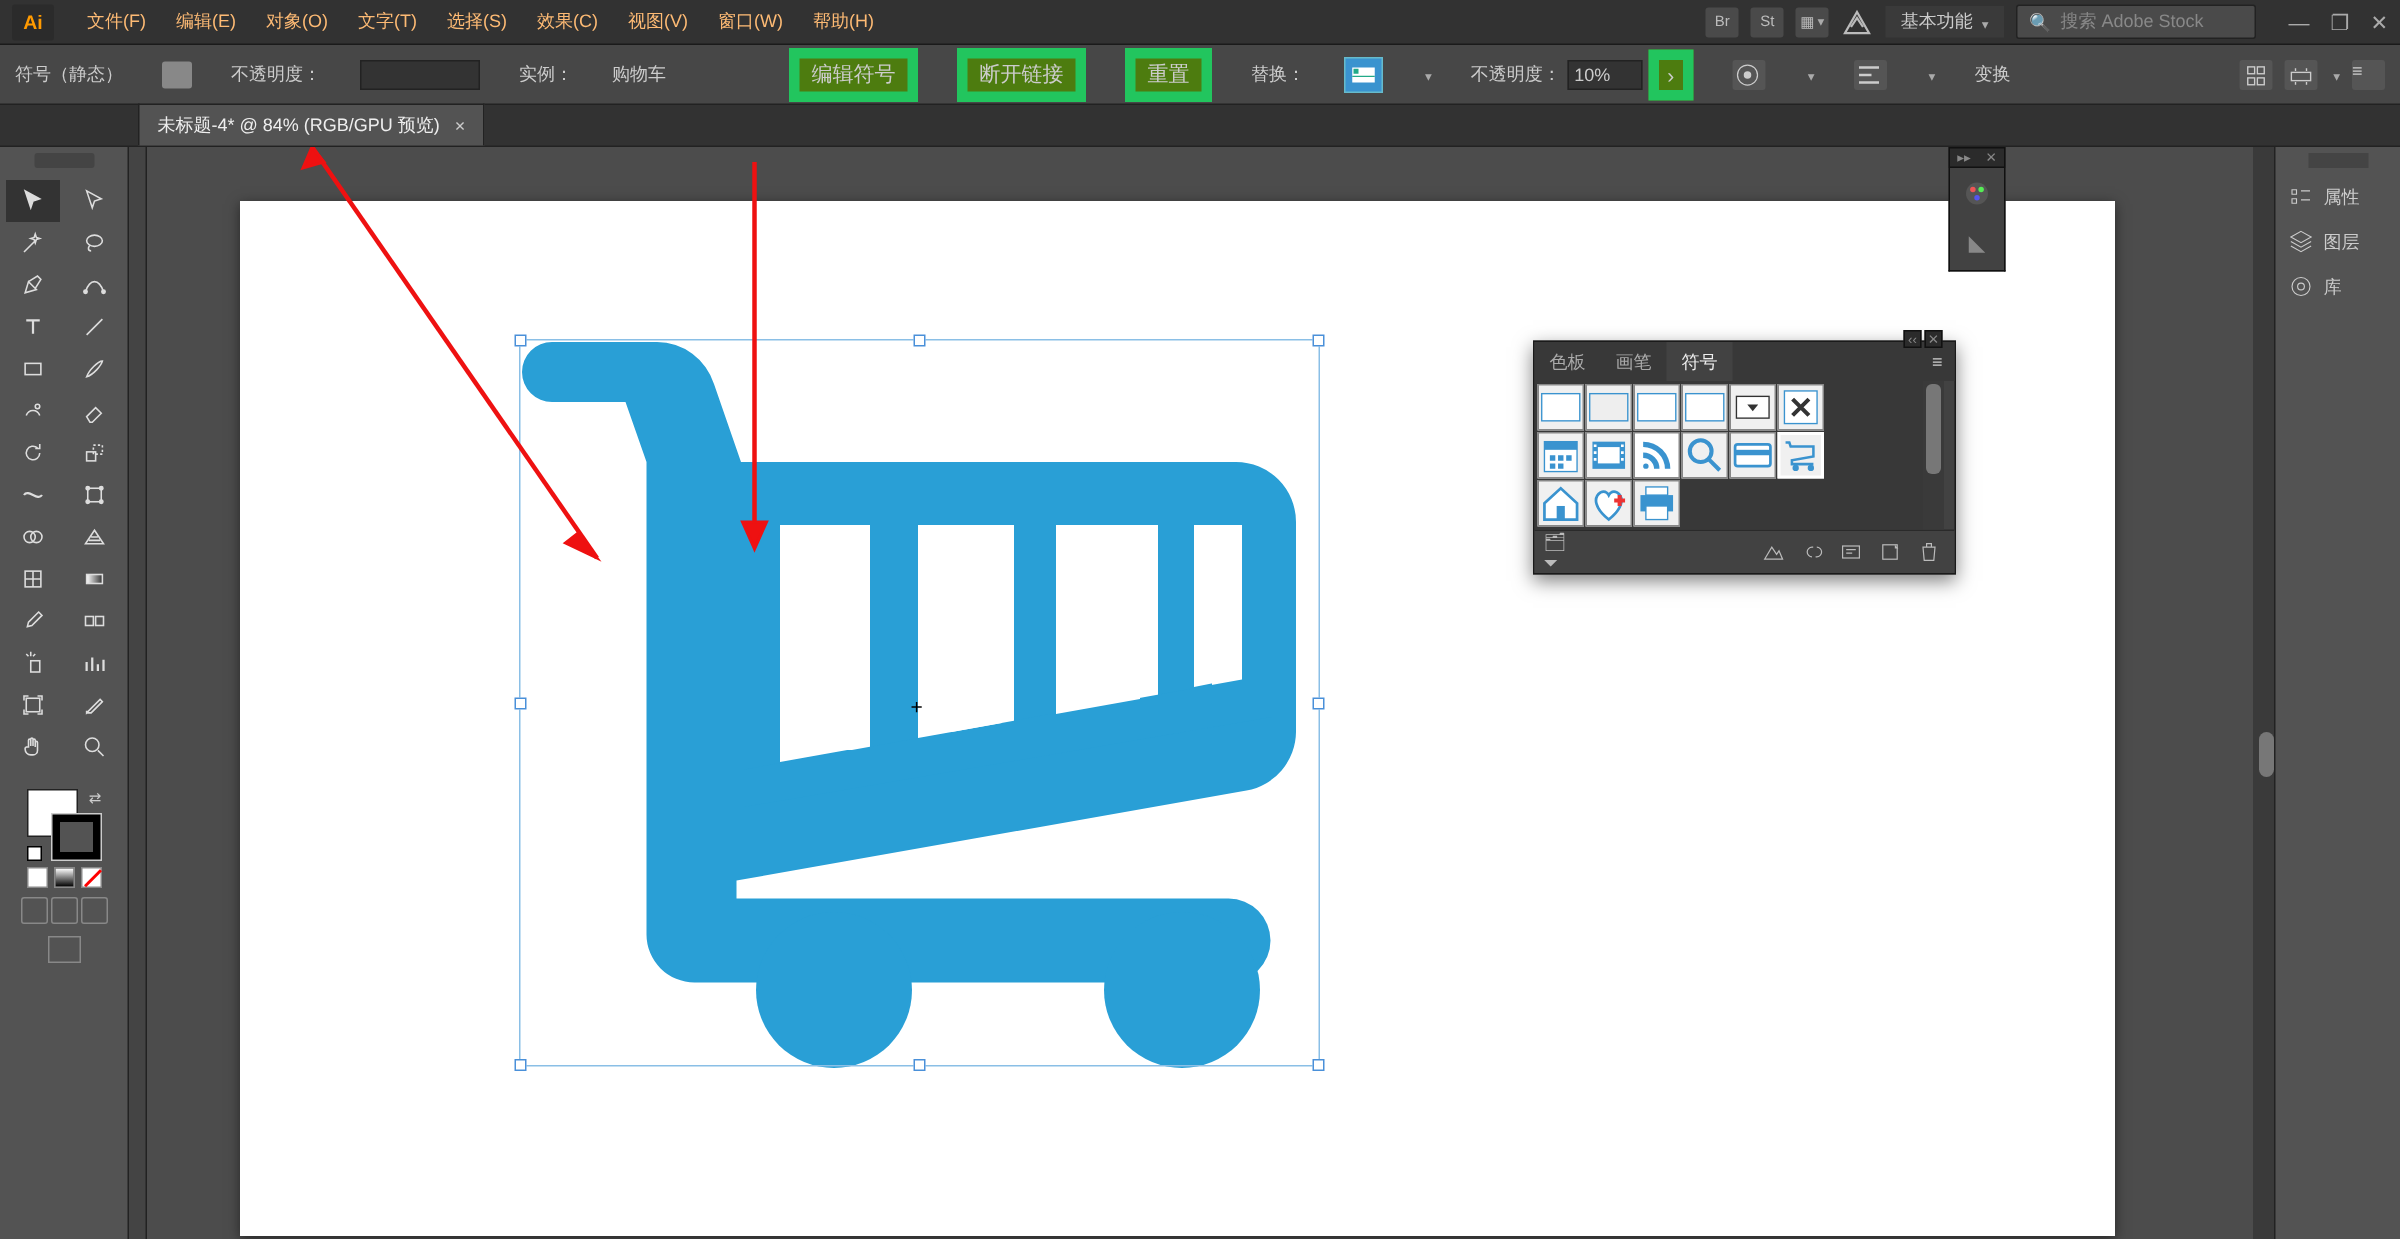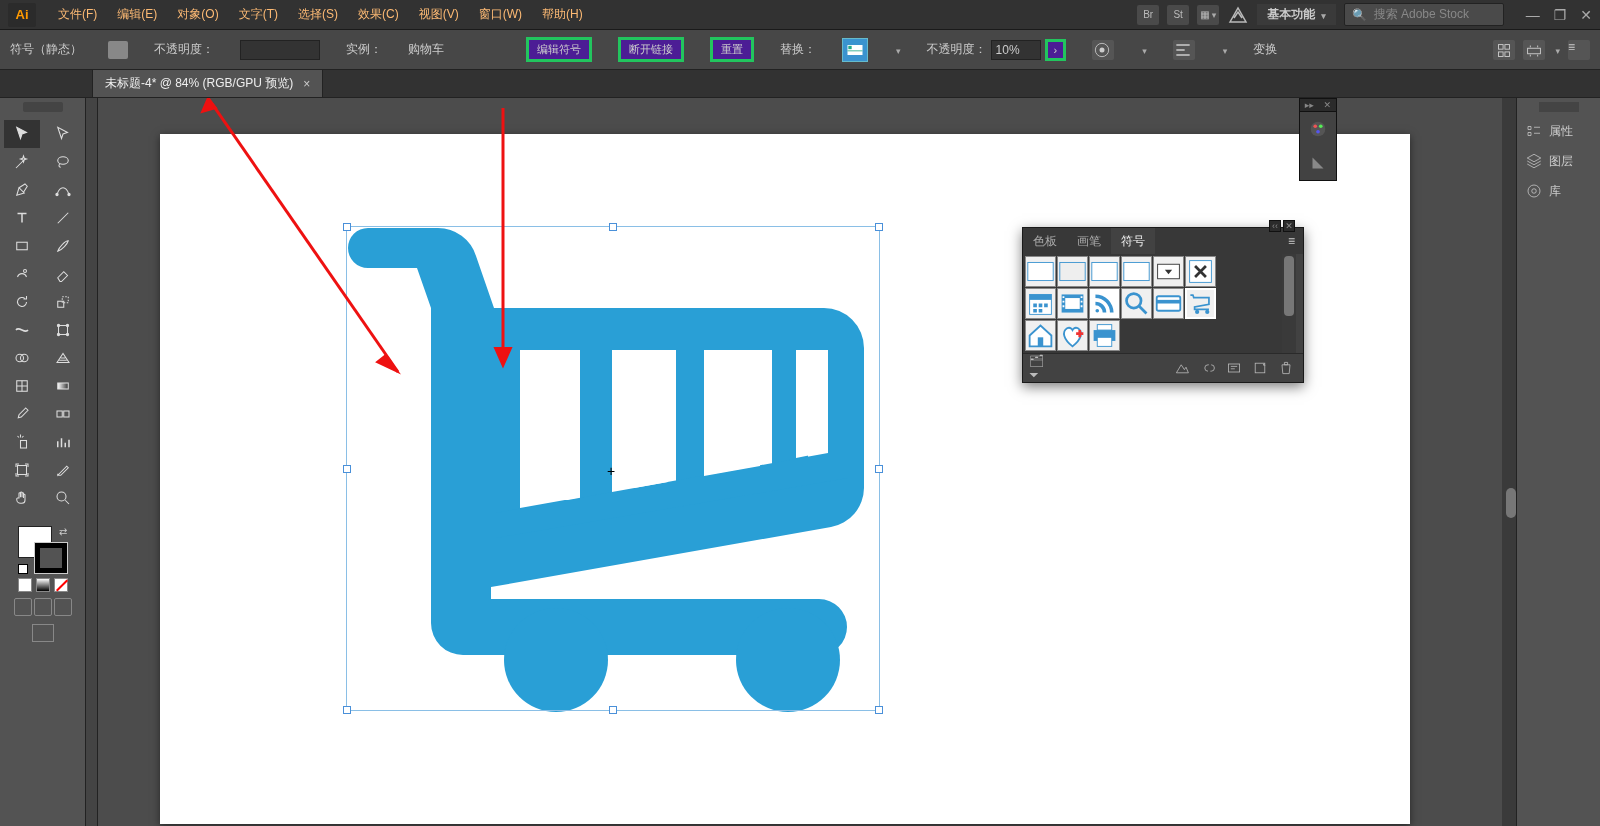--- a/index.html
+++ b/index.html
@@ -5,30 +5,30 @@
     * { margin: 0; padding: 0; box-sizing: border-box; font-family: "Microsoft YaHei", Arial, sans-serif; }
     body { width: 1600px; height: 826px; background: #323232; overflow: hidden; color: #ccc; font-size: 12px; }
 
     
     .menubar { height: 30px; background: #323232; display: flex; align-items: center; padding: 0 8px; border-bottom: 1px solid #1a1a1a;}
     .ai-logo { width: 28px; height: 24px; background: #2b2b2b; color: #ff9a00; font-weight: bold; font-size: 13px; display:flex; align-items:center; justify-content:center; border-radius:2px; margin-right: 12px;}
     .menu-item { padding: 4px 10px; color: #fdba74; cursor: pointer; font-size: 12px;}
     .menubar-spacer { flex: 1; }
     .menubar-right { display:flex; align-items:center; gap: 8px; }
     .menubar-icon { width: 22px; height: 20px; background: #4a4a4a; border-radius: 2px; display:flex;align-items:center;justify-content:center;color:#bbb;font-size:10px;}
-    .workspace-switcher { display:flex; align-items:center; gap:4px; padding: 2px 10px; color:#ccc; background:#3a3a3a;font-weight:bold;}
+    .workspace-switcher { display:flex; align-items:center; gap:4px; padding: 2px 10px; color:#ccc; background:#3a3a3a;}
     .search-stock { display:flex; align-items:center; gap:6px; background:#4a4a4a; padding:2px 8px; width: 160px; color: #888; border-radius:2px;border:1px solid #222;}
     .window-controls { display:flex; gap: 14px; margin-left: 14px; color:#aaa; font-size:14px;}
 
     
     .controlbar { height: 40px; background: #474747; display:flex; align-items:center; padding: 0 10px; gap: 26px; border-bottom: 1px solid #222;}
     .cb-label { color: #ccc; font-size: 12px;}
     .cb-icon { width: 20px; height: 18px; background:#666; border-radius:2px;}
     .cb-input { background:#333; border:1px solid #222; height: 20px; width: 80px; padding:0 4px; color:#ccc;}
-    .cb-button { background:#4c1d95; border:3px solid #22c55e; padding: 2px 8px; color:#ccc; font-size:11px; cursor:pointer;}
+    .cb-button { background:#4d7c0f; border:7px solid #22c55e; padding: 2px 8px; color:#ccc; font-size:14px; cursor:pointer;}
     .cb-dropdown-icon { width:26px; height:24px; background:#3a93cf; border:1px solid #6bc; display:flex;align-items:center;justify-content:center;}
     .cb-opacity { display:flex;align-items:center;gap:4px;}
     .cb-group-right { margin-left:auto; display:flex; gap:8px; align-items:center;}
     .cb-mini-icon { width:22px; height:20px; background:#555; border-radius:2px;}
 
     
     .doc-tab-strip { height: 28px; background: #323232; display:flex; align-items:flex-end; padding-left: 92px; border-bottom: 1px solid #222;}
     .doc-tab { background:#535353; color:#eee; padding: 5px 12px; font-size:12px; display:flex; align-items:center; gap:10px; border:1px solid #222; border-bottom:none;}
     .doc-tab-close { color:#ccc; font-size:12px; cursor:pointer;}
 

